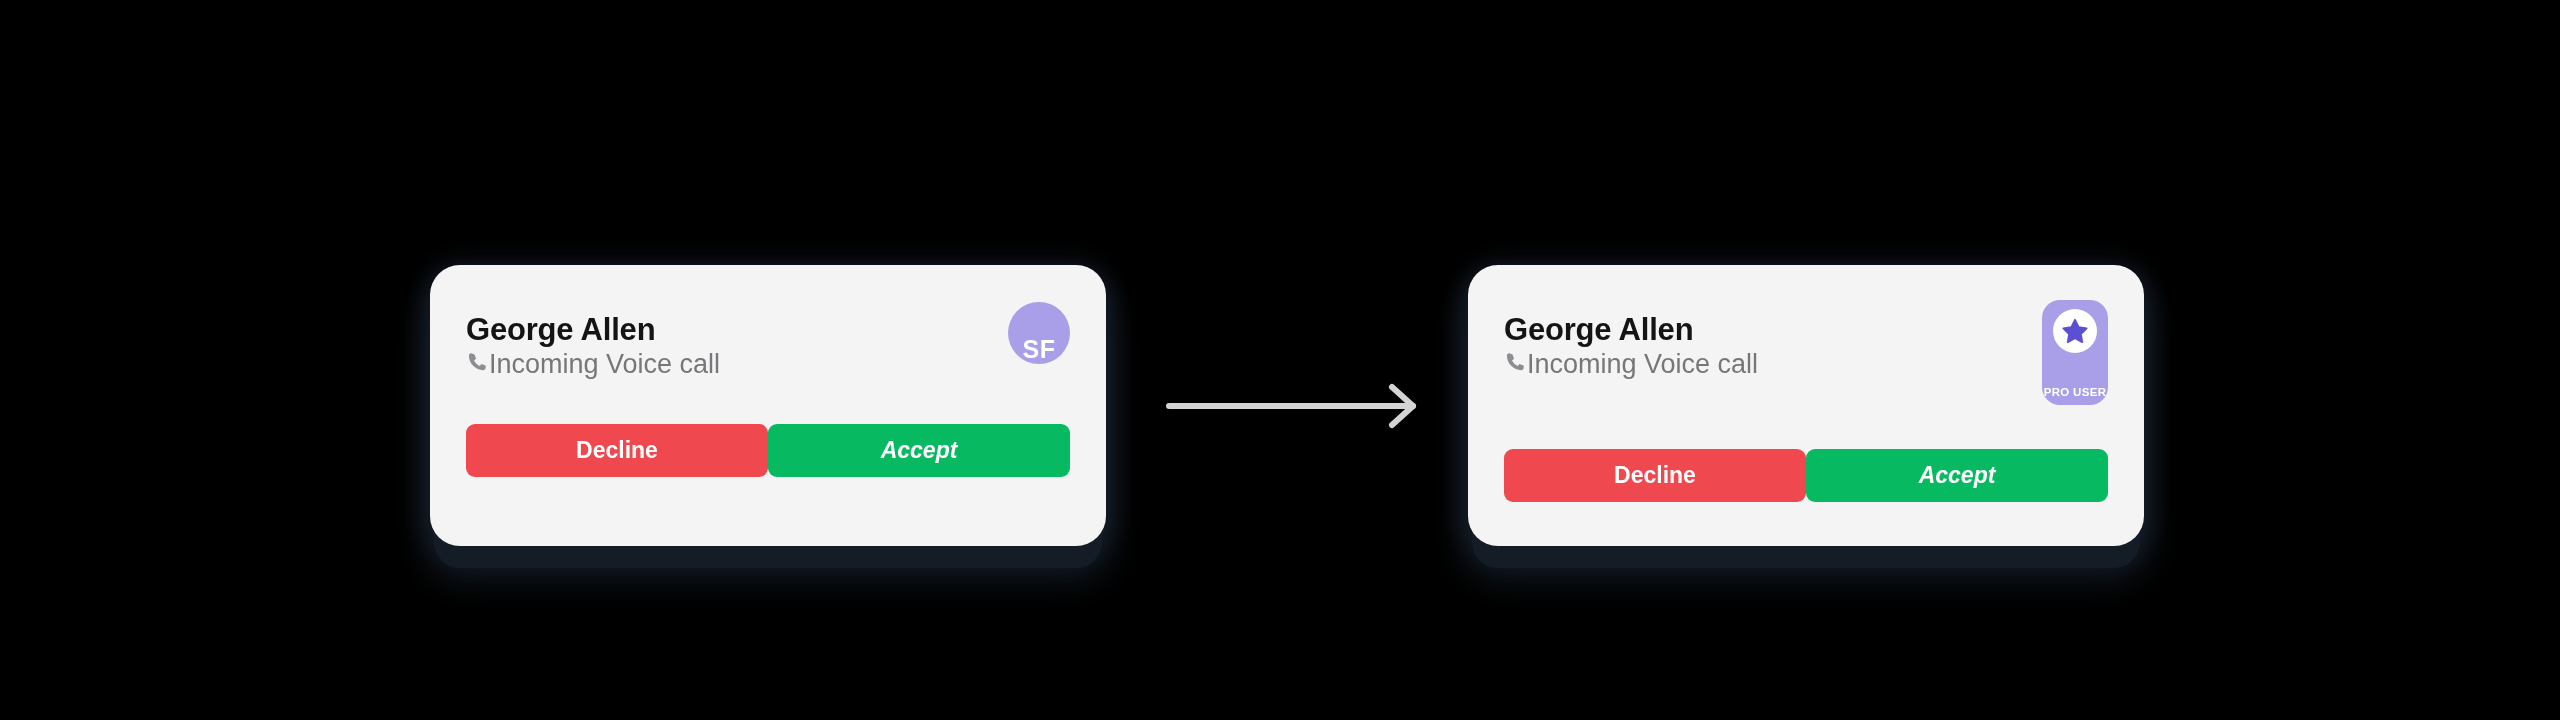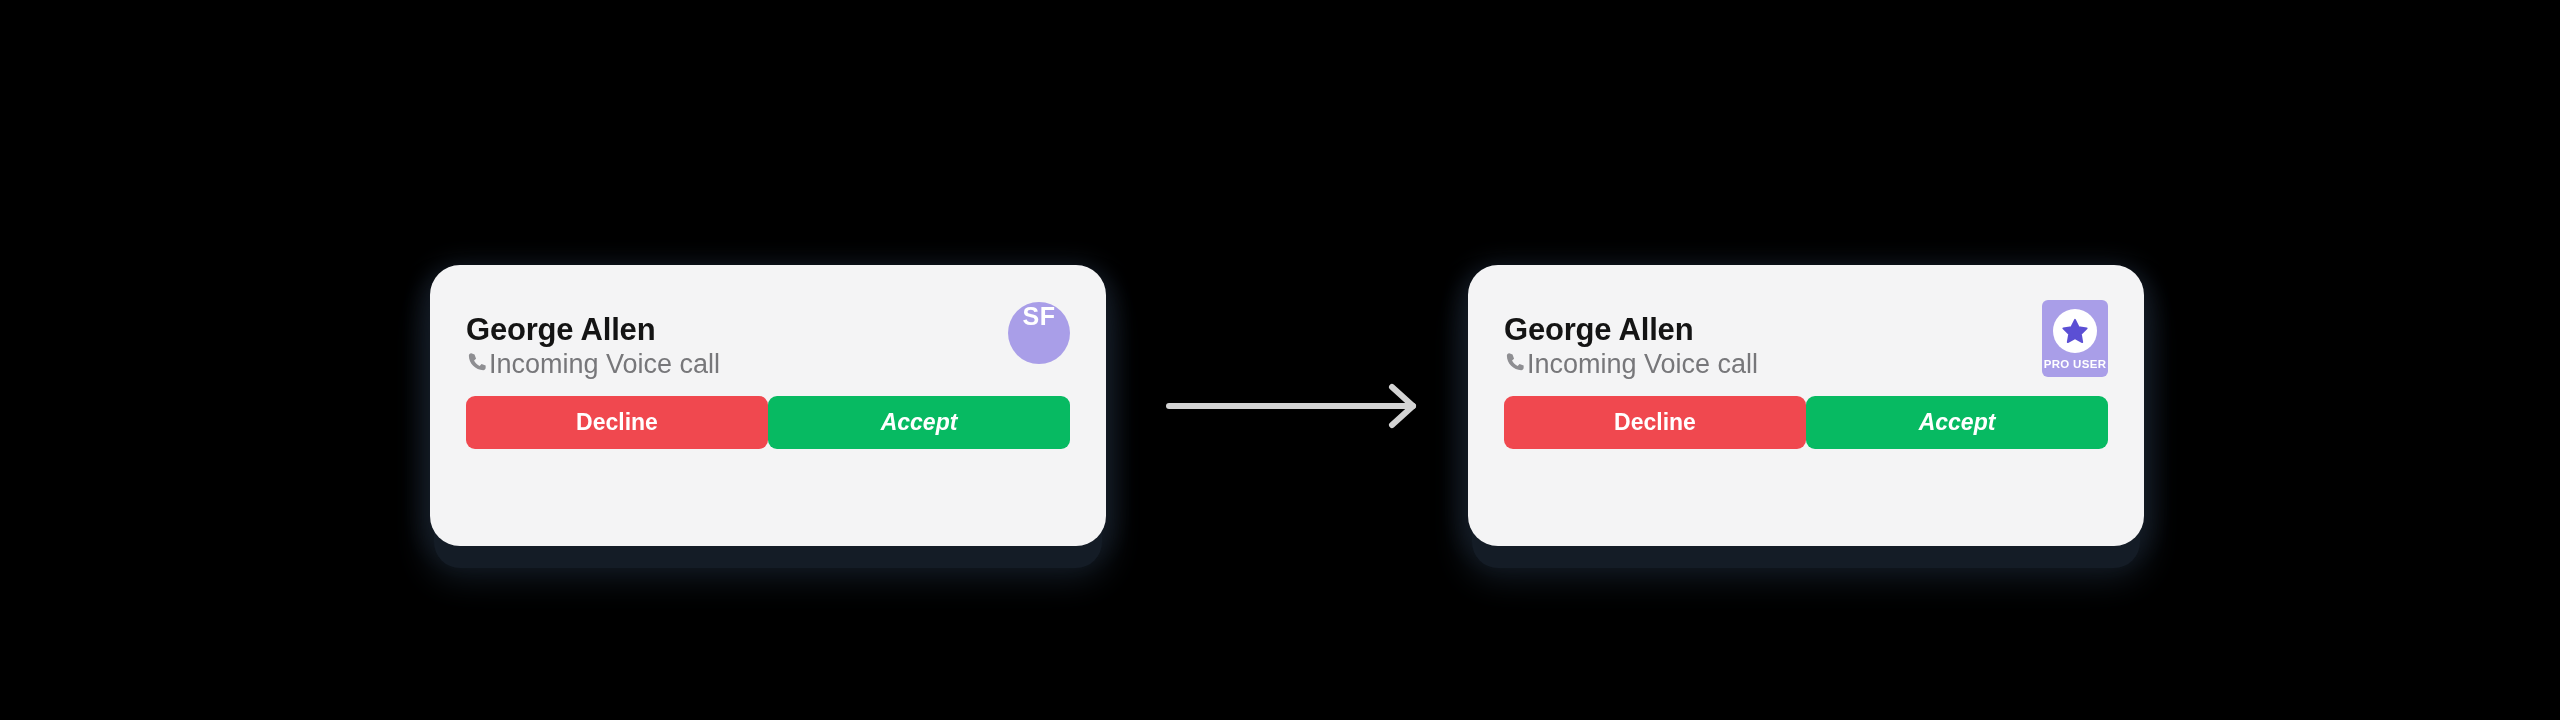--- a/index.html
+++ b/index.html
@@ -71,39 +71,40 @@
     line-height: 1.1;
     white-space: nowrap;
   }
 
   
   .avatar {
     width: 62px; height: 62px;
     border-radius: 50%;
     background: #a99ee8;
     display: flex;
-    align-items: flex-start;
+    align-items: flex-end;
     justify-content: center;
     color: #ffffff;
     font-size: 25px;
     font-weight: bold;
     letter-spacing: 0.5px;
     margin-top: 3px;
   }
 
   
   .pro-badge {
     width: 66px;
-    border-radius: 6px;
+    border-radius: 18px;
     background: #a99ee8;
     display: flex;
     flex-direction: column;
     align-items: center;
     padding: 9px 4px 7px 4px;
     margin-top: 1px;
+    gap: 28px;
   }
   .badge-star-circle {
     width: 44px; height: 44px;
     border-radius: 50%;
     background: #ffffff;
     display: flex;
     align-items: center;
     justify-content: center;
   }
   .badge-star-circle svg { display: block; width: 28px; height: 28px; }
@@ -112,21 +113,21 @@
     font-size: 11.5px;
     font-weight: bold;
     color: #ffffff;
     letter-spacing: 0.3px;
     white-space: nowrap;
   }
 
   
   .actions {
     display: flex;
-    margin-top: 16px;
+    margin-top: 44px;
   }
   .btn {
     flex: 1 1 0;
     height: 53px;
     border: none;
     border-radius: 9px;
     color: #ffffff;
     font-family: "Liberation Sans", sans-serif;
     font-size: 23px;
     font-weight: bold;

